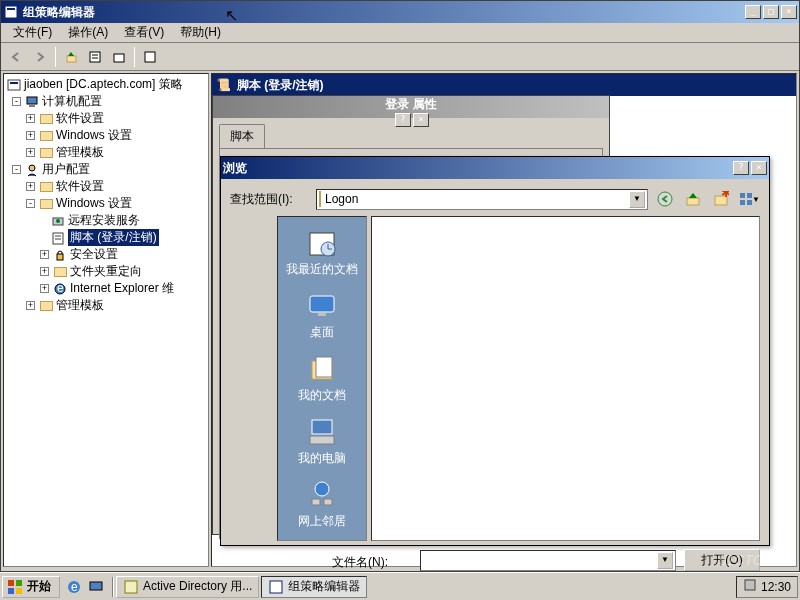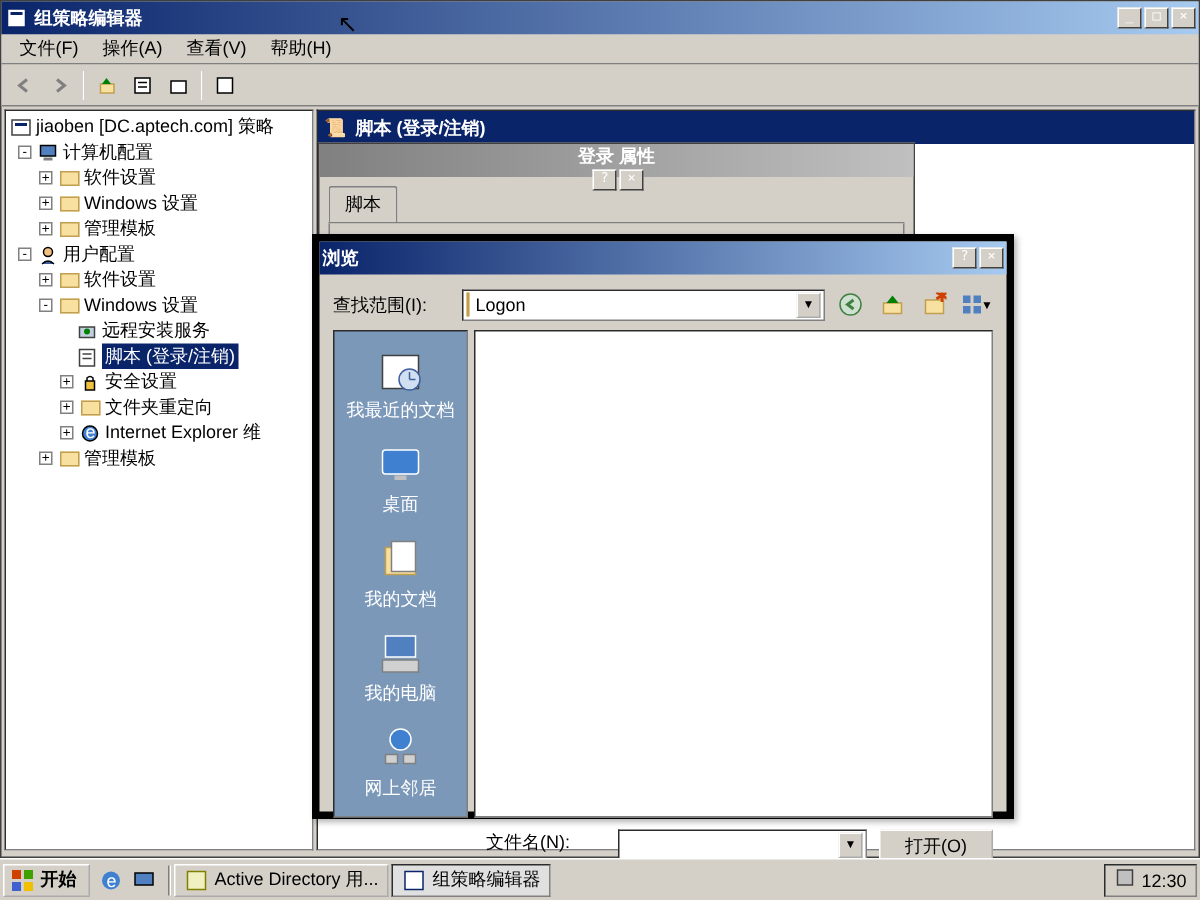--- a/index.html
+++ b/index.html
@@ -33,37 +33,37 @@
 .tree-item .spacer { display: inline-block; }
 
 
 .props-dialog { position: absolute; left: 212px; top: 95px; width: 398px; height: 440px; background: #d4d0c8; border: 1px solid #404040; }
 .props-dialog .titlebar { background: linear-gradient(to right, #808080, #c0c0c0); flex-direction: column; }
 .tab-strip { margin: 6px 6px 0 6px; display: flex; border-bottom: 1px solid #808080; }
 .tab { padding: 3px 10px; background: #d4d0c8; border: 1px solid #808080; border-bottom: none; border-radius: 2px 2px 0 0; background: #d4d0c8; }
 .props-body { margin: 0 6px 6px 6px; border: 1px solid #808080; border-top: none; height: 390px; background: #d4d0c8; padding: 8px; }
 
 
-.browse-dialog { position: absolute; left: 208px; top: 156px; width: 468px; height: 390px; background: #d4d0c8; border: 5px solid #000000; box-shadow: 2px 2px 4px rgba(0,0,0,0.3); }
+.browse-dialog { position: absolute; left: 220px; top: 156px; width: 550px; height: 390px; background: #d4d0c8; border: 1px solid #000000; box-shadow: 2px 2px 4px rgba(0,0,0,0.3); }
 .browse-body { padding: 9px; height: calc(100% - 22px); display: flex; flex-direction: column; }
 .browse-top { display: flex; align-items: center; gap: 6px; margin-bottom: 6px; }
 .browse-top label { width: 80px; }
 .combo { flex: 1; height: 21px; background: #fff; border: 1px inset #808080; display: flex; align-items: center; padding: 0 2px; }
 .combo .dd { width: 16px; height: 17px; background: #d4d0c8; border: 1px outset #fff; margin-left: auto; text-align: center; line-height: 14px; font-size: 8px; }
 .nav-icons { display: flex; gap: 6px; align-items: center; }
 .nav-icons div { width: 22px; height: 22px; display: flex; align-items: center; justify-content: center; }
 
-.browse-main { flex: 1; display: flex; gap: 4px; }
+.browse-main { flex: 1; display: flex; gap: 4px; margin-left: 47px; }
 .places-bar { width: 90px; background: #7b98b8; border: 1px inset #808080; display: flex; flex-direction: column; align-items: center; padding: 6px 0; gap: 4px; }
 .place-item { display: flex; flex-direction: column; align-items: center; color: #fff; font-size: 11px; width: 80px; padding: 4px 0; text-align: center; }
 .place-item .picon { width: 32px; height: 32px; margin-bottom: 2px; display: flex; align-items: center; justify-content: center; }
 .file-area { flex: 1; background: #fff; border: 1px inset #808080; }
 
 .browse-bottom { margin-top: 8px; }
-.browse-row { display: flex; align-items: flex-start; margin-bottom: 6px; gap: 8px; }
+.browse-row { display: flex; align-items: flex-end; margin-bottom: 6px; gap: 8px; }
 .browse-row label { width: 80px; text-align: left; }
 .browse-row .combo { flex: 1; }
 .browse-row button { width: 76px; height: 22px; background: #d4d0c8; border: 1px outset #fff; }
 
 
 .taskbar { position: absolute; left: 0; bottom: 0; width: 800px; height: 28px; background: #d4d0c8; border-top: 1px solid #fff; display: flex; align-items: center; padding: 2px; }
 .start-btn { height: 22px; padding: 0 8px 0 4px; background: #d4d0c8; border: 1px outset #fff; display: flex; align-items: center; gap: 4px; font-weight: bold; }
 .ql { display: flex; align-items: center; gap: 2px; margin: 0 4px; }
 .ql div { width: 20px; height: 20px; display:flex; align-items:center; justify-content:center; }
 .task-btn { height: 22px; padding: 0 6px; background: #d4d0c8; border: 1px outset #fff; display: flex; align-items: center; gap: 4px; margin-right: 2px; max-width: 160px; overflow: hidden; white-space: nowrap; }

